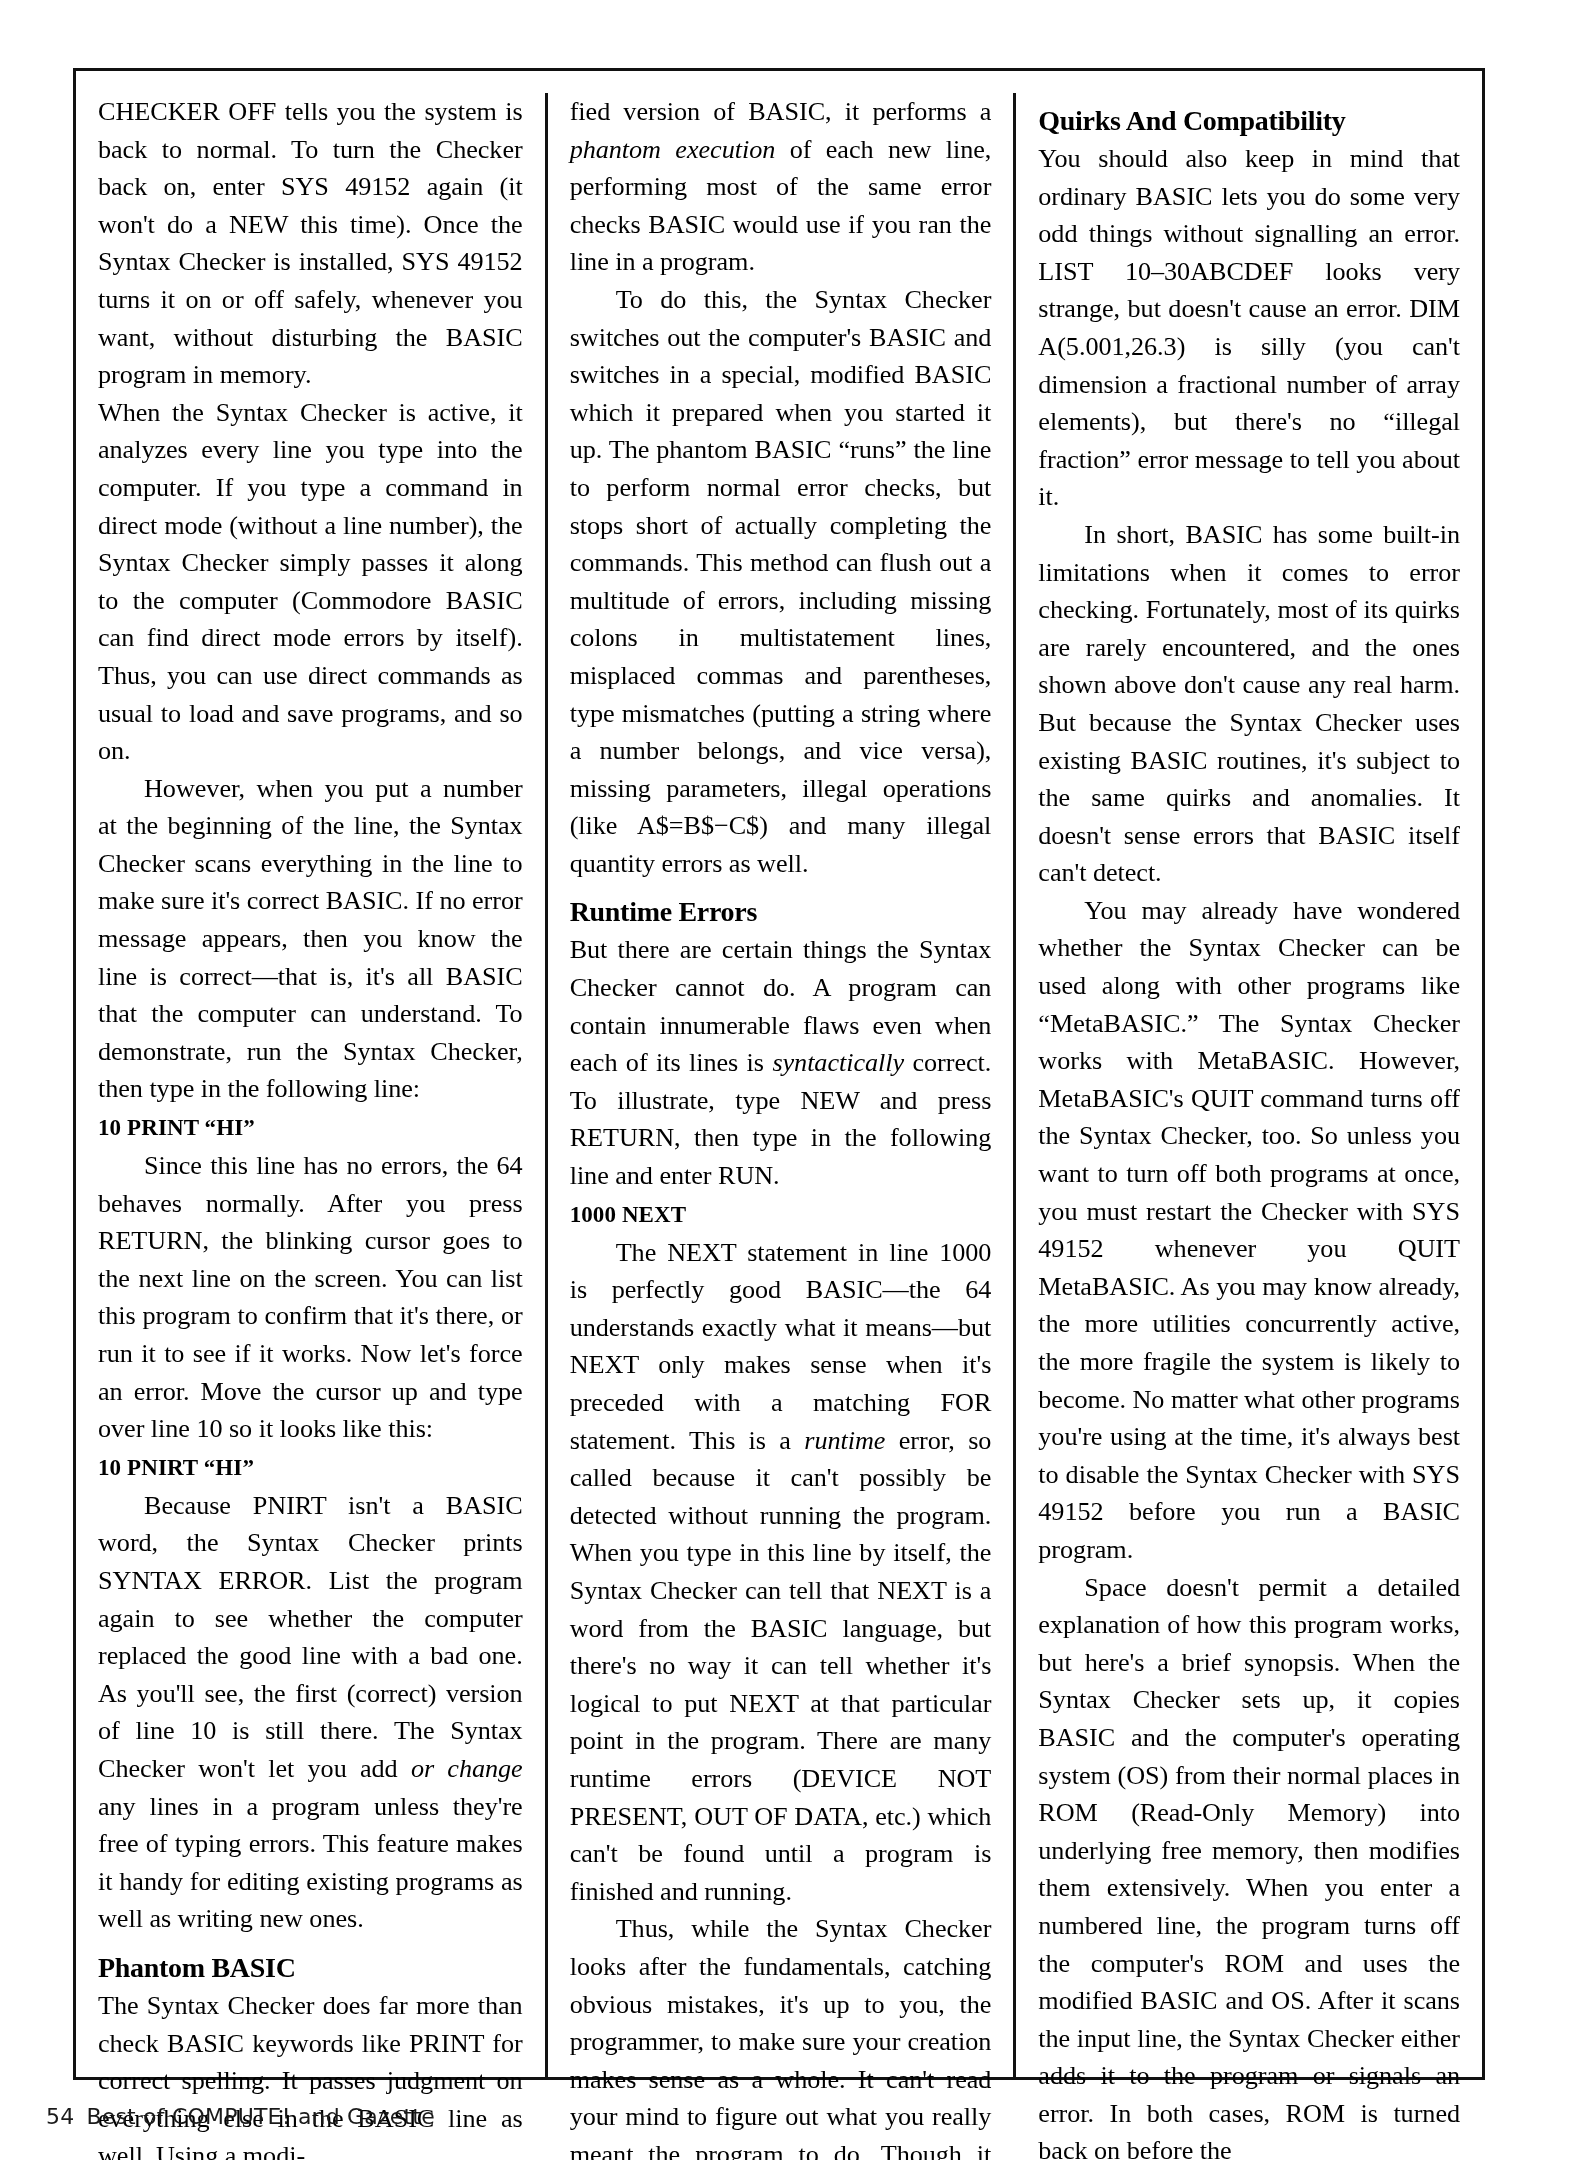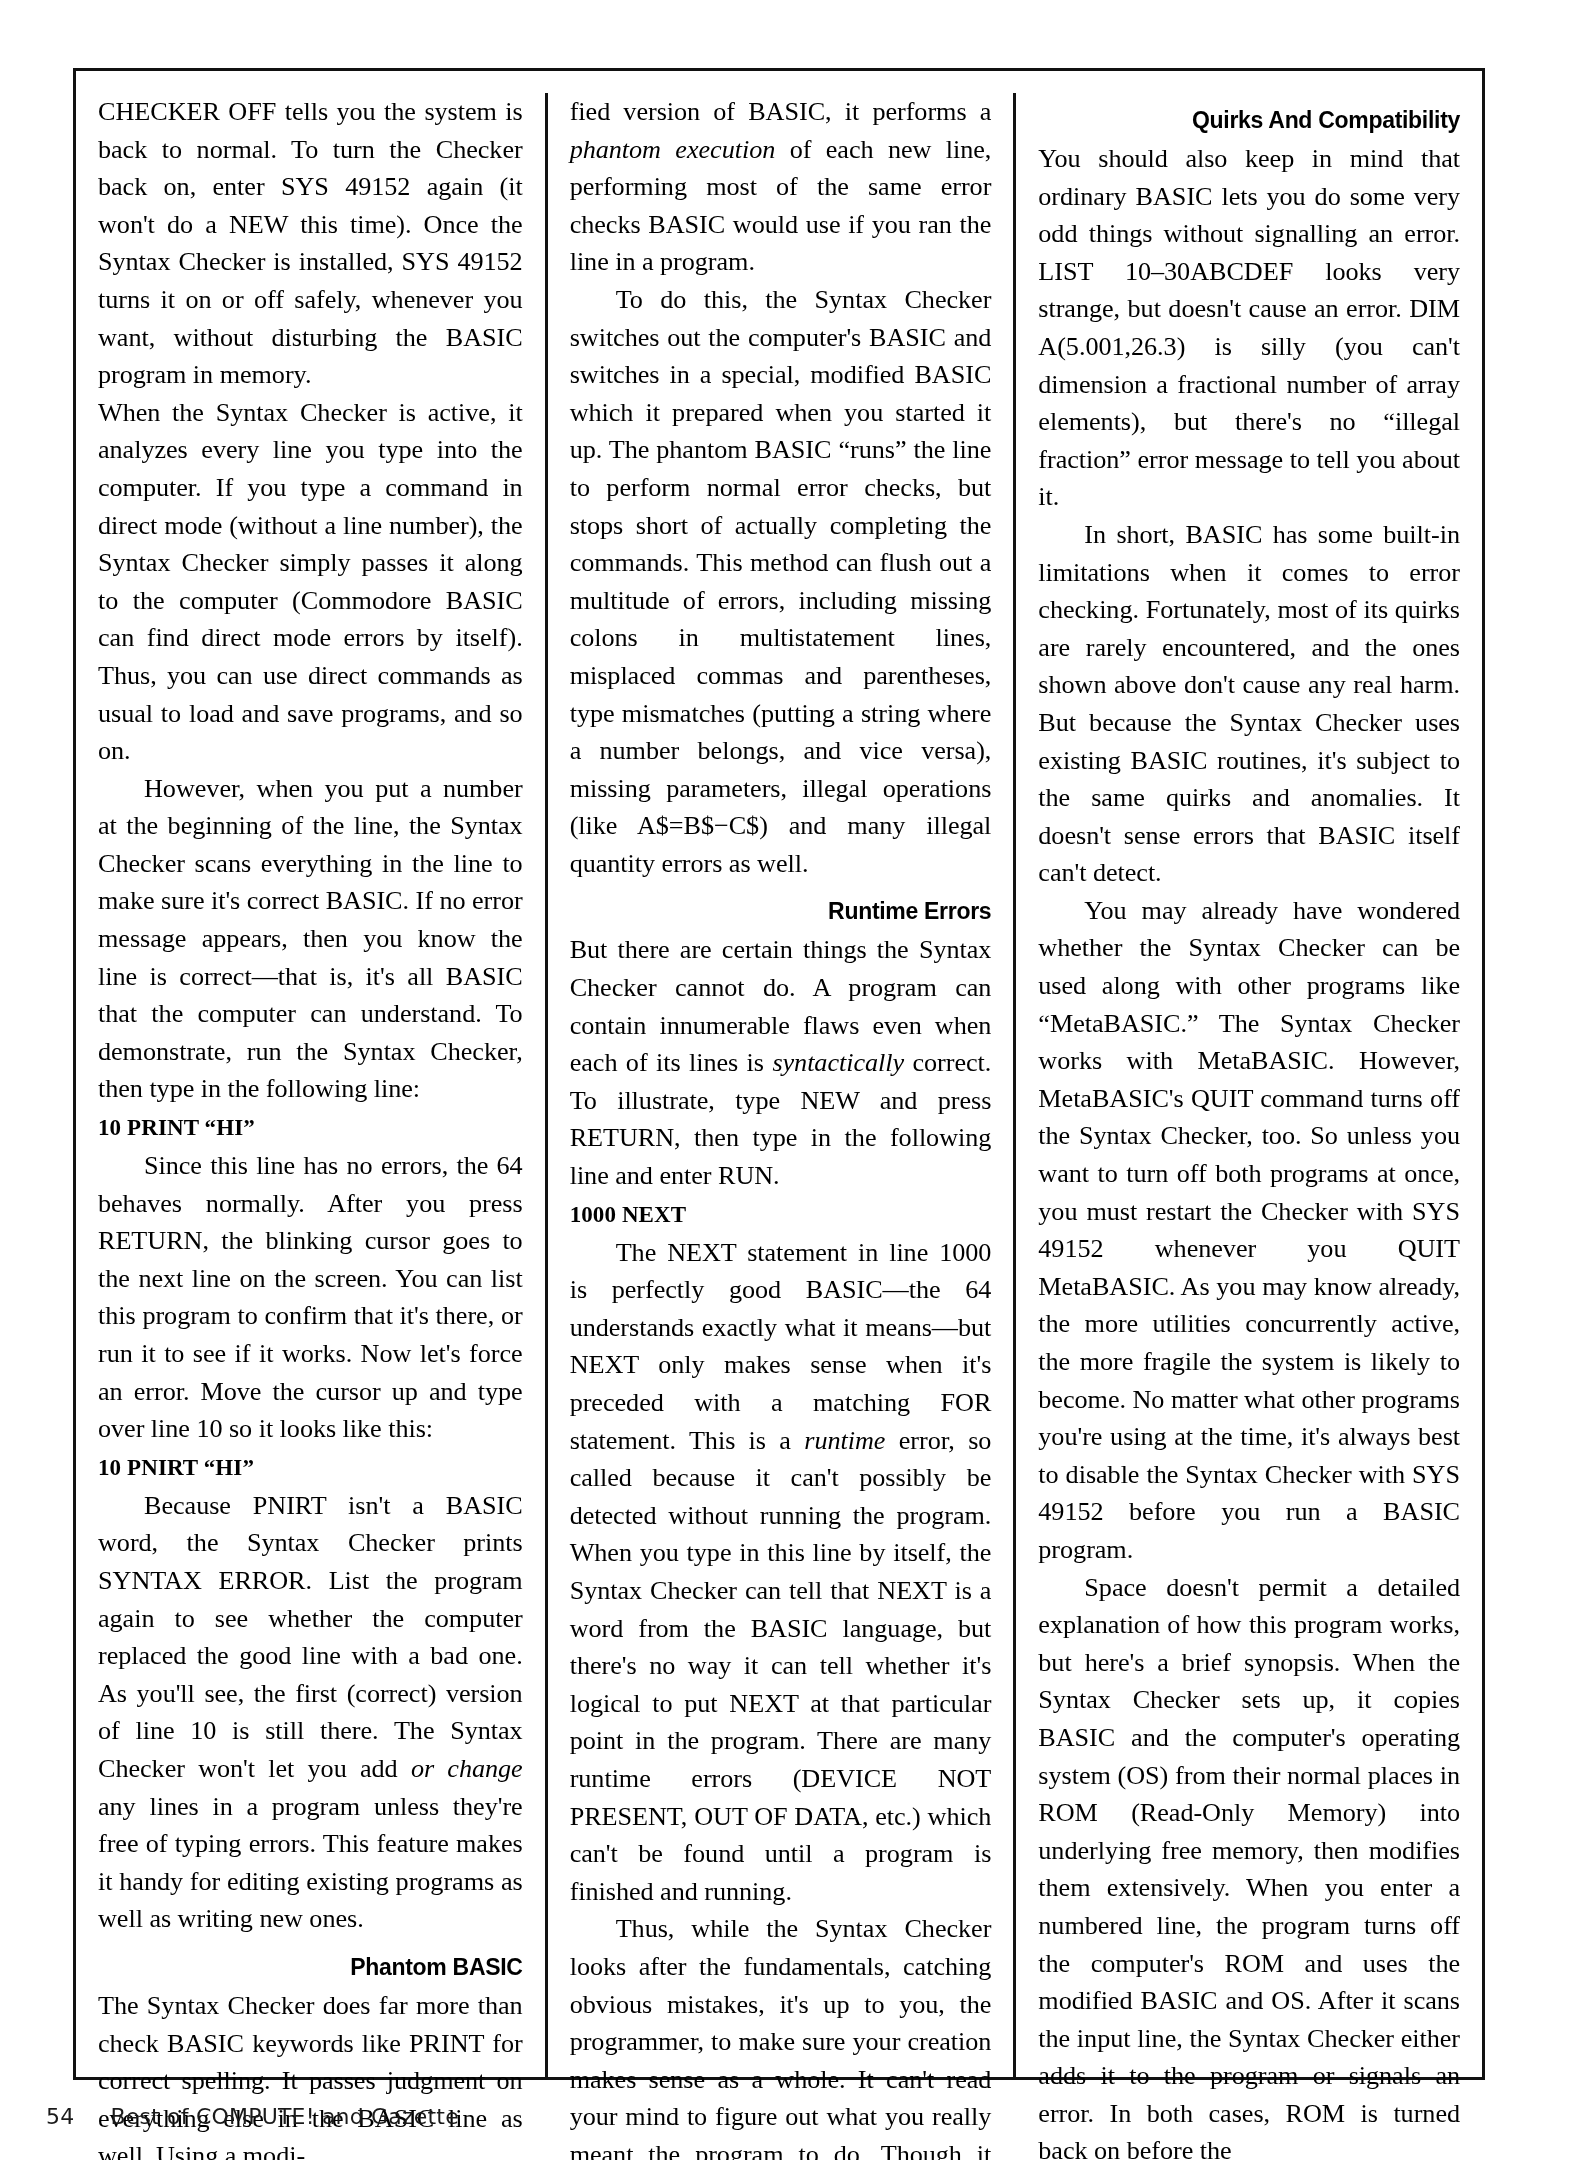--- a/index.html
+++ b/index.html
@@ -67,26 +67,26 @@
     text-justify: inter-word;
     hyphens: manual;
     letter-spacing: -0.05px;
   }
   .column p.indent {
     text-indent: 46px;
   }
 
   h2.section-head {
     margin: 11px 0 1px 0;
-    font-family: Liberation Sans, sans-serif;
+    font-family: Liberation Serif, serif;
     font-weight: bold;
-    font-size: 23px;
+    font-size: 28px;
     line-height: 37px;
     letter-spacing: -0.3px;
-    text-align: right;
+    text-align: left;
   }
   h2.section-head.tight {
     margin-top: 9px;
   }
 
   p.code {
     margin: 3px 0 2px 0;
     font-family: "Liberation Serif", "DejaVu Serif", serif;
     font-weight: bold;
     font-size: 23px;
@@ -101,21 +101,21 @@
   .footer {
     position: absolute;
     left: 46px;
     top: 2104px;
     font-family: "DejaVu Sans", "Liberation Sans", sans-serif;
     font-size: 22px;
     letter-spacing: 0.2px;
     color: #1a1a1a;
     white-space: pre;
   }
-  .footer .pageno { margin-right: 36px; }
+  .footer .pageno { margin-right: 12px; }
 </style>
 </head>
 <body>
 
 <div class="page">
 
   <div class="article-frame">
     <div class="columns">
 
       <div class="column">

